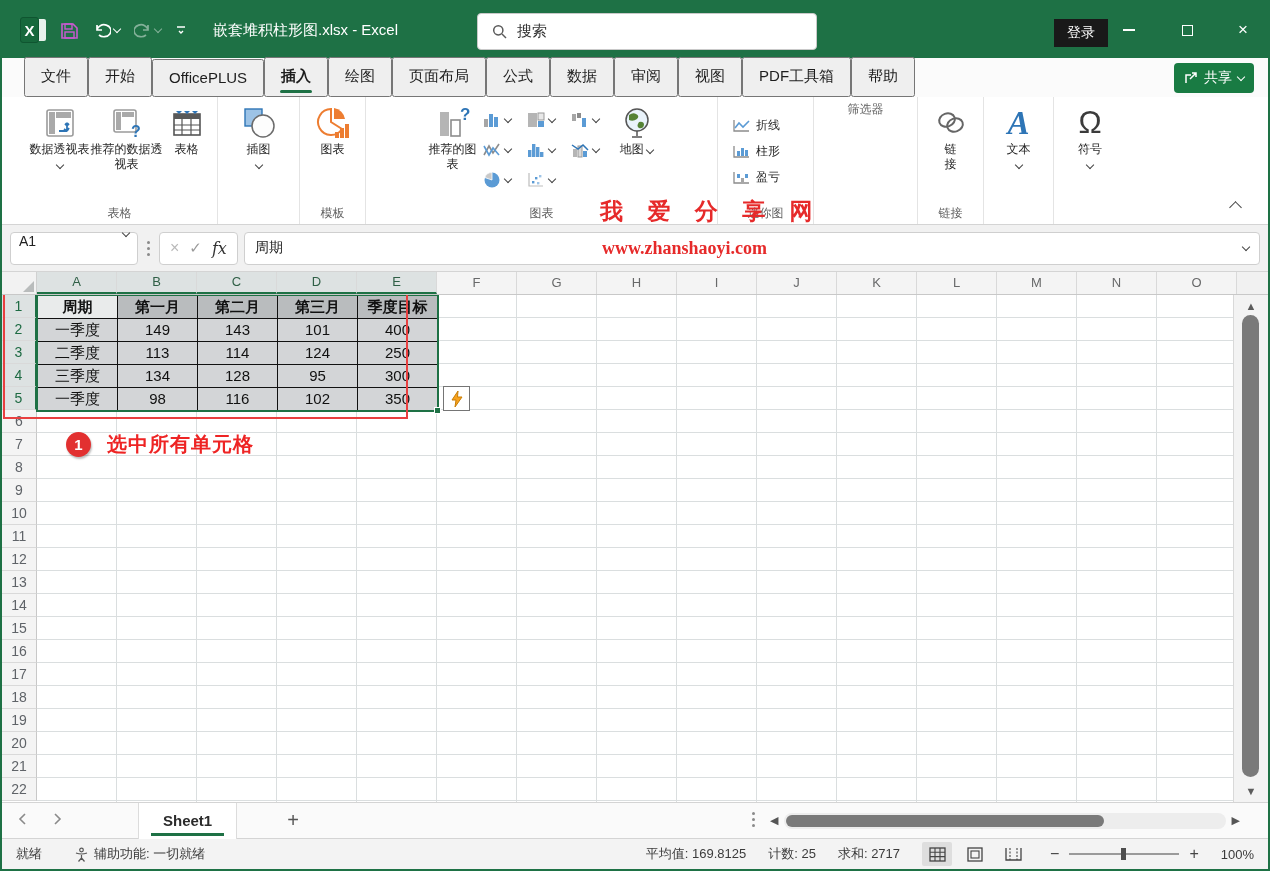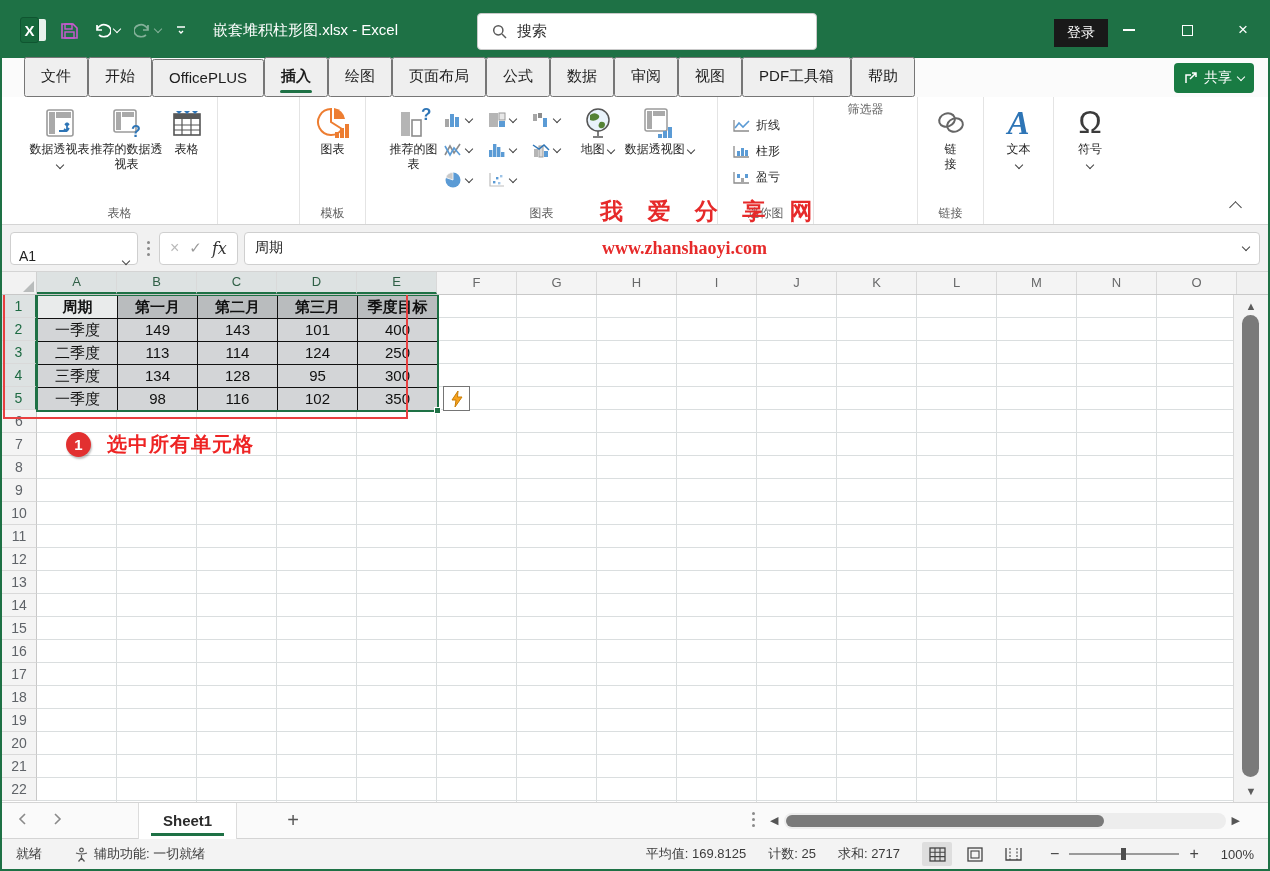--- a/index.html
+++ b/index.html
@@ -43,21 +43,21 @@
   .chart-grid { display:grid; grid-template-columns:repeat(3,44px); grid-auto-rows:30px; align-content:start; padding-top:6px; }
   .cg-item { display:flex; align-items:center; gap:3px; background:none; border:none; cursor:pointer; }
   .collapse-chev { position:absolute; right:28px; bottom:12px; width:9px; height:9px; border-left:1.6px solid #444; border-top:1.6px solid #444; transform:rotate(45deg); cursor:pointer; }
 
   
   .wm1 { position:absolute; left:598px; top:194px; color:#e62a2a; font-weight:bold; font-size:23px; letter-spacing:9px; white-space:nowrap; z-index:50; }
   .wm2 { position:absolute; left:600px; top:236px; color:#e62a2a; font-weight:bold; font-size:18px; font-family:"Liberation Serif",serif; white-space:nowrap; z-index:50; }
 
   
   .fbar { height:47px; background:#f1f1f1; border-bottom:1px solid #d4d4d4; display:flex; align-items:center; padding:0 8px; gap:6px; flex:0 0 auto; }
-  .namebox { width:128px; height:33px; background:#fff; border:1px solid #cfcfcf; border-radius:4px; display:flex; align-items:flex-end; padding:0 8px; font-size:14px; color:#222; }
+  .namebox { width:128px; height:33px; background:#fff; border:1px solid #cfcfcf; border-radius:4px; display:flex; align-items:flex-start; padding:0 8px; font-size:14px; color:#222; }
   .namebox .nb-val { flex:1; }
   .vdots { display:flex; flex-direction:column; gap:3px; padding:0 3px; }
   .vdots i { width:3px; height:3px; border-radius:50%; background:#8a8a8a; }
   .fx-btns { height:33px; background:#fff; border:1px solid #cfcfcf; border-radius:4px; display:flex; align-items:center; gap:10px; padding:0 10px; }
   .fx-x { color:#b9b9b9; font-size:16px; }
   .fx-ck { color:#9a9a9a; font-size:15px; }
   .fx-fx { color:#333; font-size:16px; font-style:italic; font-family:"DejaVu Serif",serif; }
   .fml { flex:1; height:33px; background:#fff; border:1px solid #cfcfcf; border-radius:4px; display:flex; align-items:center; padding:0 10px; font-size:14px; color:#222; }
   .fml .fml-val { flex:1; }
 
@@ -236,20 +236,31 @@
                 <path d="M3 17 h26 M3 22 h26 M11 11 v16 M20 11 v16" stroke="#555" stroke-width="1.2"></path>
               </svg>
           </span>
           <span class="lb">表格</span>
         </button>
       </div>
       <div class="grp-label">表格</div>
     </div>
 
     <div class="grp" style="width:82px">
+      <div class="grp-body">
+        <button class="bb">
+          <span class="ic">
+            <svg width="36" height="34" viewBox="0 0 36 34">
+                <rect x="4" y="3" width="17" height="17" fill="#9dc3e6" stroke="#2e75b6" stroke-width="1.4"></rect>
+                <circle cx="22" cy="20" r="11" fill="#fdfdfd" stroke="#6b6b6b" stroke-width="1.5"></circle>
+              </svg>
+          </span>
+          <span class="lb"><span>插图</span><br><span class="cv cv-dark"></span></span>
+        </button>
+      </div>
       <div class="grp-label"></div>
     </div>
 
     <div class="grp" style="width:66px">
       <div class="grp-body">
         <button class="bb" style="width:56px">
           <span class="ic">
             <svg width="36" height="34" viewBox="0 0 36 34">
                 <path d="M16 16 V3 a13 13 0 1 0 11 20 z" fill="none" stroke="#ed7d31" stroke-width="2"></path>
                 <path d="M19 13 V2 a13 13 0 0 1 11 11 z" fill="#ed7d31"></path>
@@ -347,33 +358,20 @@
         <button class="bb" style="width:46px">
           <span class="ic">
             <svg width="32" height="34" viewBox="0 0 32 34">
                 <circle cx="16" cy="14" r="11" fill="#e9f3fb" stroke="#555" stroke-width="1.5"></circle>
                 <path d="M8 9 q4 -3 7 -1 q4 2 1 5 q-4 3 -8 1 z" fill="#548235"></path>
                 <path d="M18 16 q5 -1 5 3 q-1 4 -5 3 q-3 -2 0 -6 z" fill="#548235"></path>
                 <path d="M16 25 v5 M11 31 h10" stroke="#555" stroke-width="1.5"></path>
               </svg>
           </span>
           <span class="lb"><span>地图</span> <span class="cv cv-dark"></span></span>
-        </button>
-        <button class="bb" style="width:78px">
-          <span class="ic">
-            <svg width="34" height="32" viewBox="0 0 34 32">
-                <rect x="2" y="2" width="22" height="22" rx="2" fill="none" stroke="#9b9b9b" stroke-width="1.5"></rect>
-                <rect x="4" y="4" width="5" height="18" fill="#a9a9a9"></rect>
-                <rect x="10" y="4" width="12" height="5" fill="#a9a9a9"></rect>
-                <rect x="20" y="24" width="4" height="7" fill="#5b9bd5"></rect>
-                <rect x="25" y="20" width="4" height="11" fill="#5b9bd5"></rect>
-                <rect x="15" y="27" width="4" height="4" fill="#5b9bd5"></rect>
-              </svg>
-          </span>
-          <span class="lb"><span>数据透视图</span> <span class="cv cv-dark"></span></span>
         </button>
       </div>
       <div class="grp-label">图表</div>
     </div>
 
     <div class="grp" style="width:96px">
       <div class="grp-body" style="flex-direction:column; align-items:flex-start; padding-left:10px;justify-content:center;">
         <button class="sb">
           <svg width="19" height="15" viewBox="0 0 19 15">
               <path d="M2 2 v11 h15" stroke="#8c8c8c" stroke-width="1.3" fill="none"></path>

